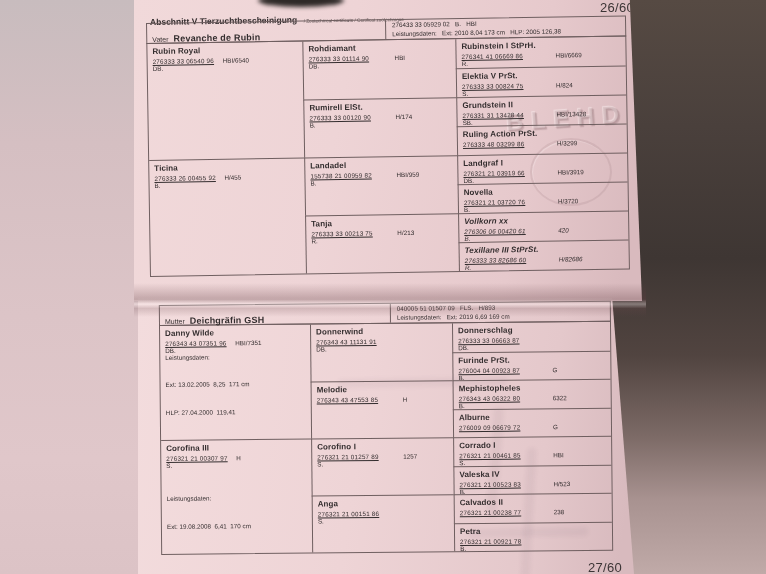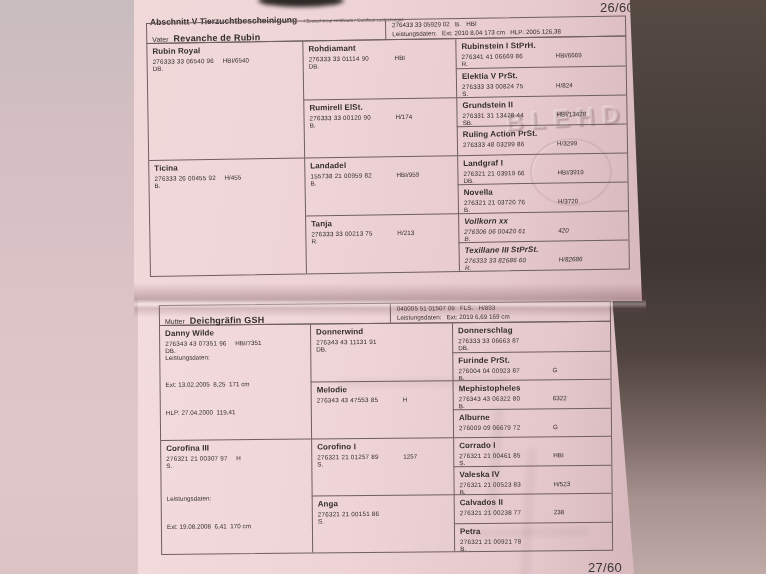--- a/index.html
+++ b/index.html
@@ -95,21 +95,21 @@
   .b1{grid-area:1/2/3/3;}
   .b2{grid-area:3/2/5/3;}
   .b3{grid-area:5/2/7/3;}
   .b4{grid-area:7/2/9/3;}
   .c1{grid-area:1/3/2/4;}.c2{grid-area:2/3/3/4;}.c3{grid-area:3/3/4/4;}.c4{grid-area:4/3/5/4;}
   .c5{grid-area:5/3/6/4;}.c6{grid-area:6/3/7/4;}.c7{grid-area:7/3/8/4;}.c8{grid-area:8/3/9/4;}
   .colb,.colc{border-left:1px solid var(--line);}
   .bt{border-top:1px solid var(--line);}
   .c-name{font-size:8px;font-weight:700;color:var(--ink);white-space:nowrap;letter-spacing:.1px;}
   .c-line2{position:relative;font-size:6.3px;color:var(--ink);margin-top:2px;white-space:nowrap;}
-  .c-reg{letter-spacing:.2px;}
+  .c-reg{letter-spacing:.2px;text-decoration:underline;}
   .c-code{position:absolute;top:0;}
   .g1 .c-code{left:70px;}
   .g2 .c-code{left:86px;}
   .g3 .c-code{left:94px;}
   .c-suffix{font-size:6.3px;color:var(--ink);line-height:1.15;}
   .it .c-name,.it .c-line2,.it .c-suffix{font-style:italic;}
   .c-leist{position:absolute;left:5px;bottom:5px;font-size:6.3px;color:var(--ink);line-height:1.45;white-space:pre;}
   .c-leist div{white-space:pre;}
 </style>
 </head>

